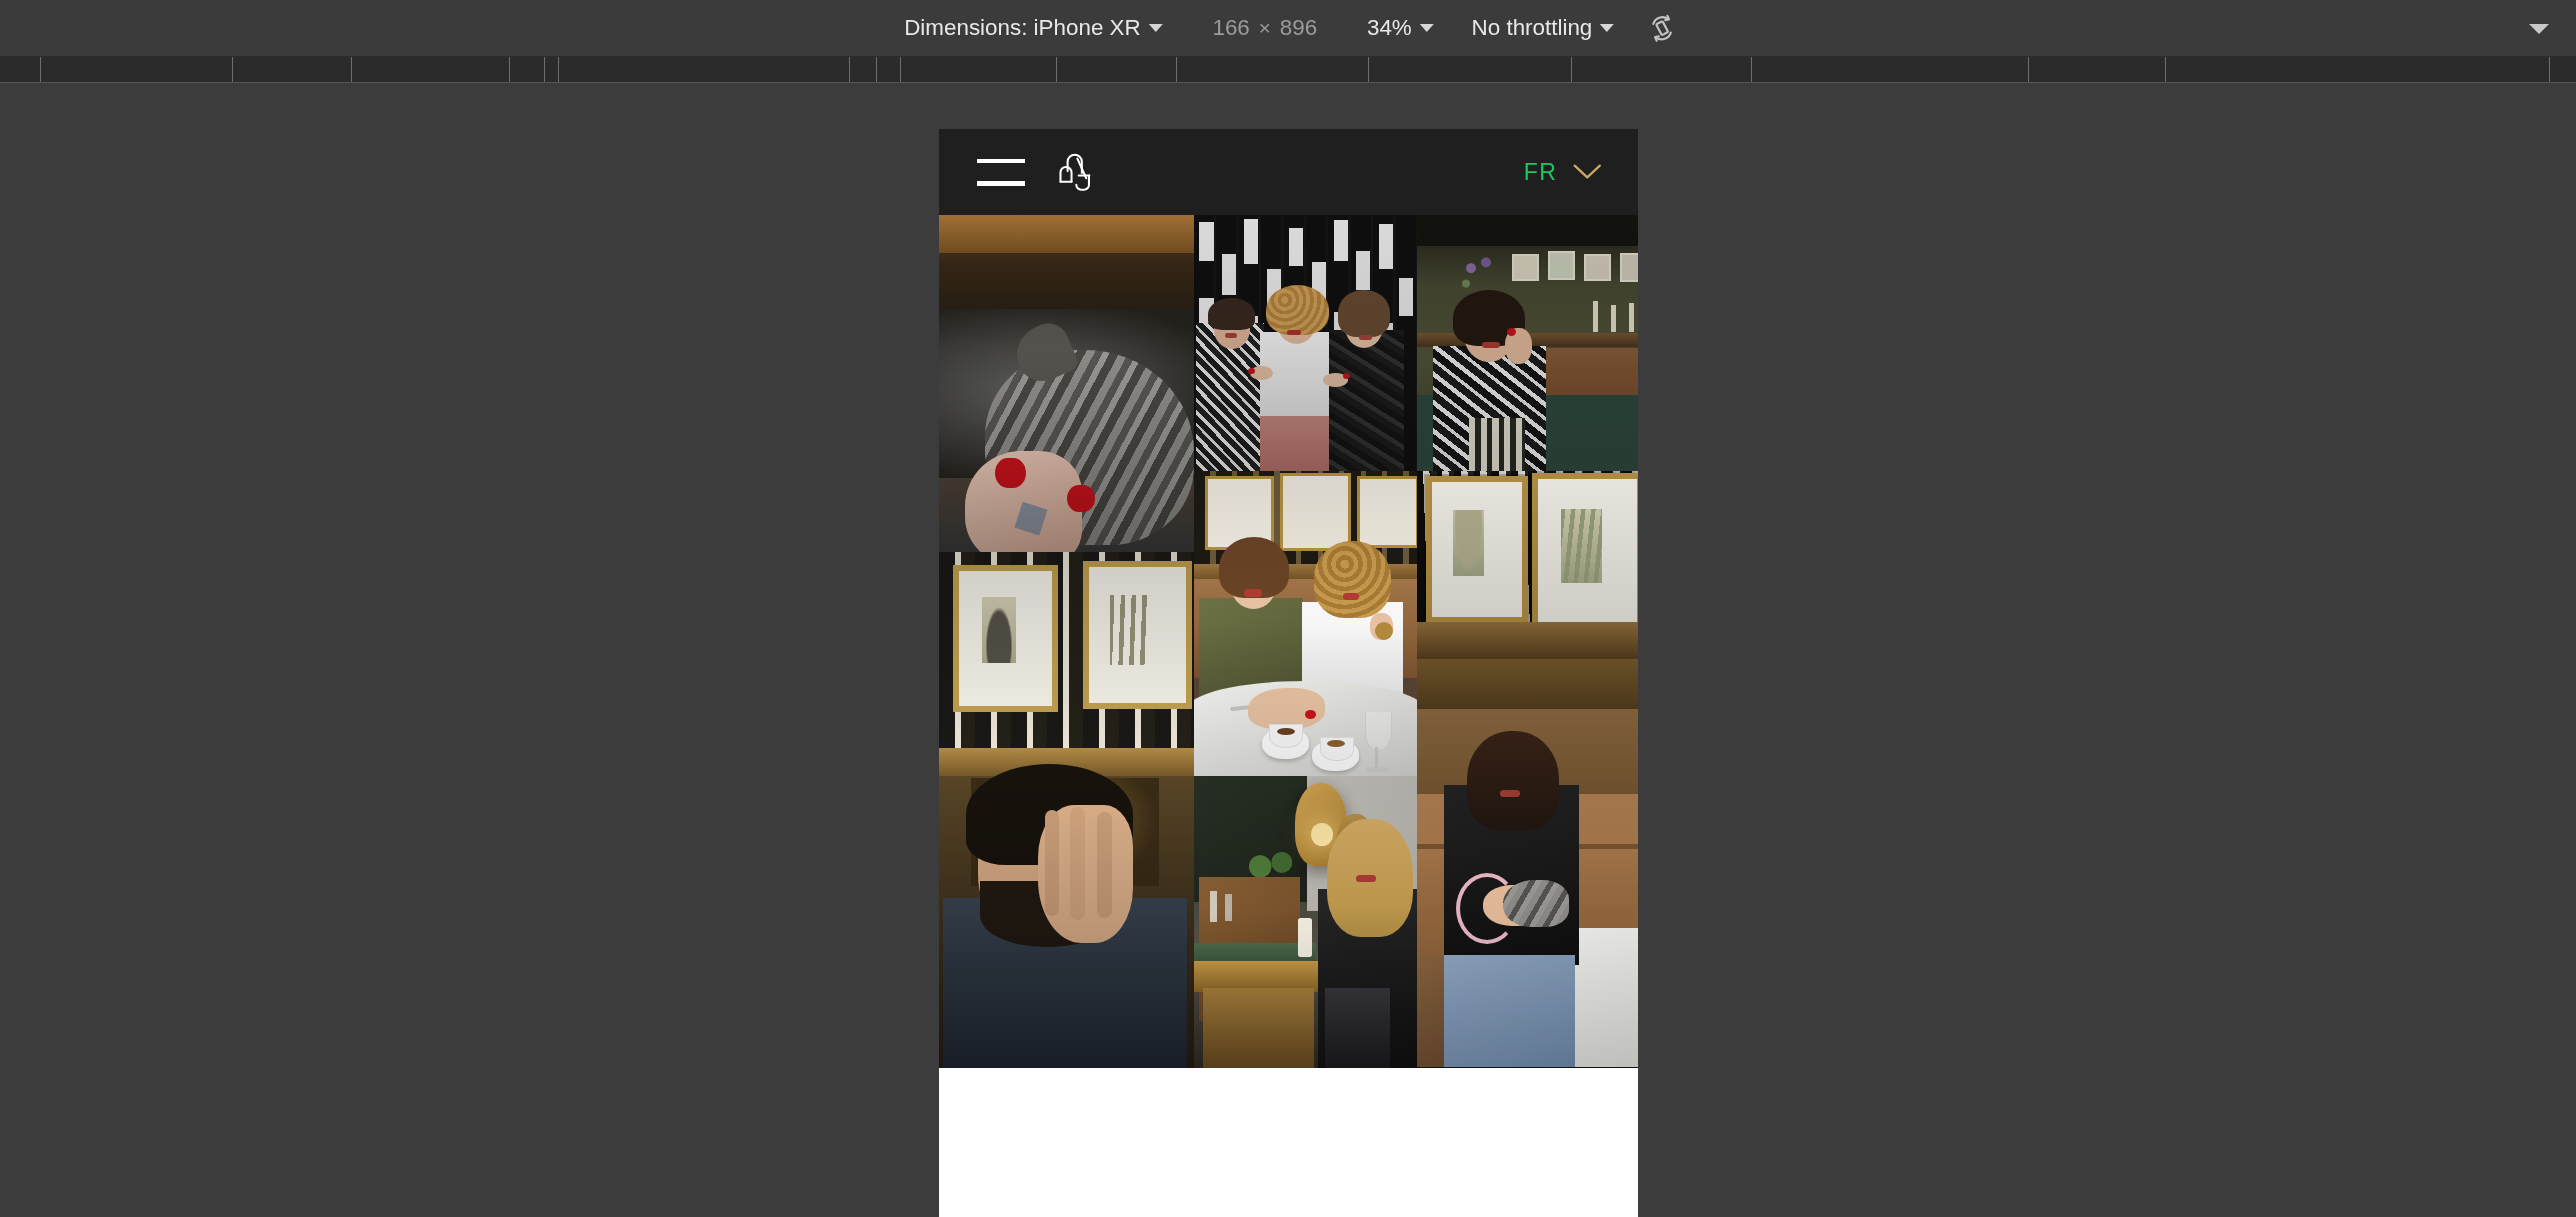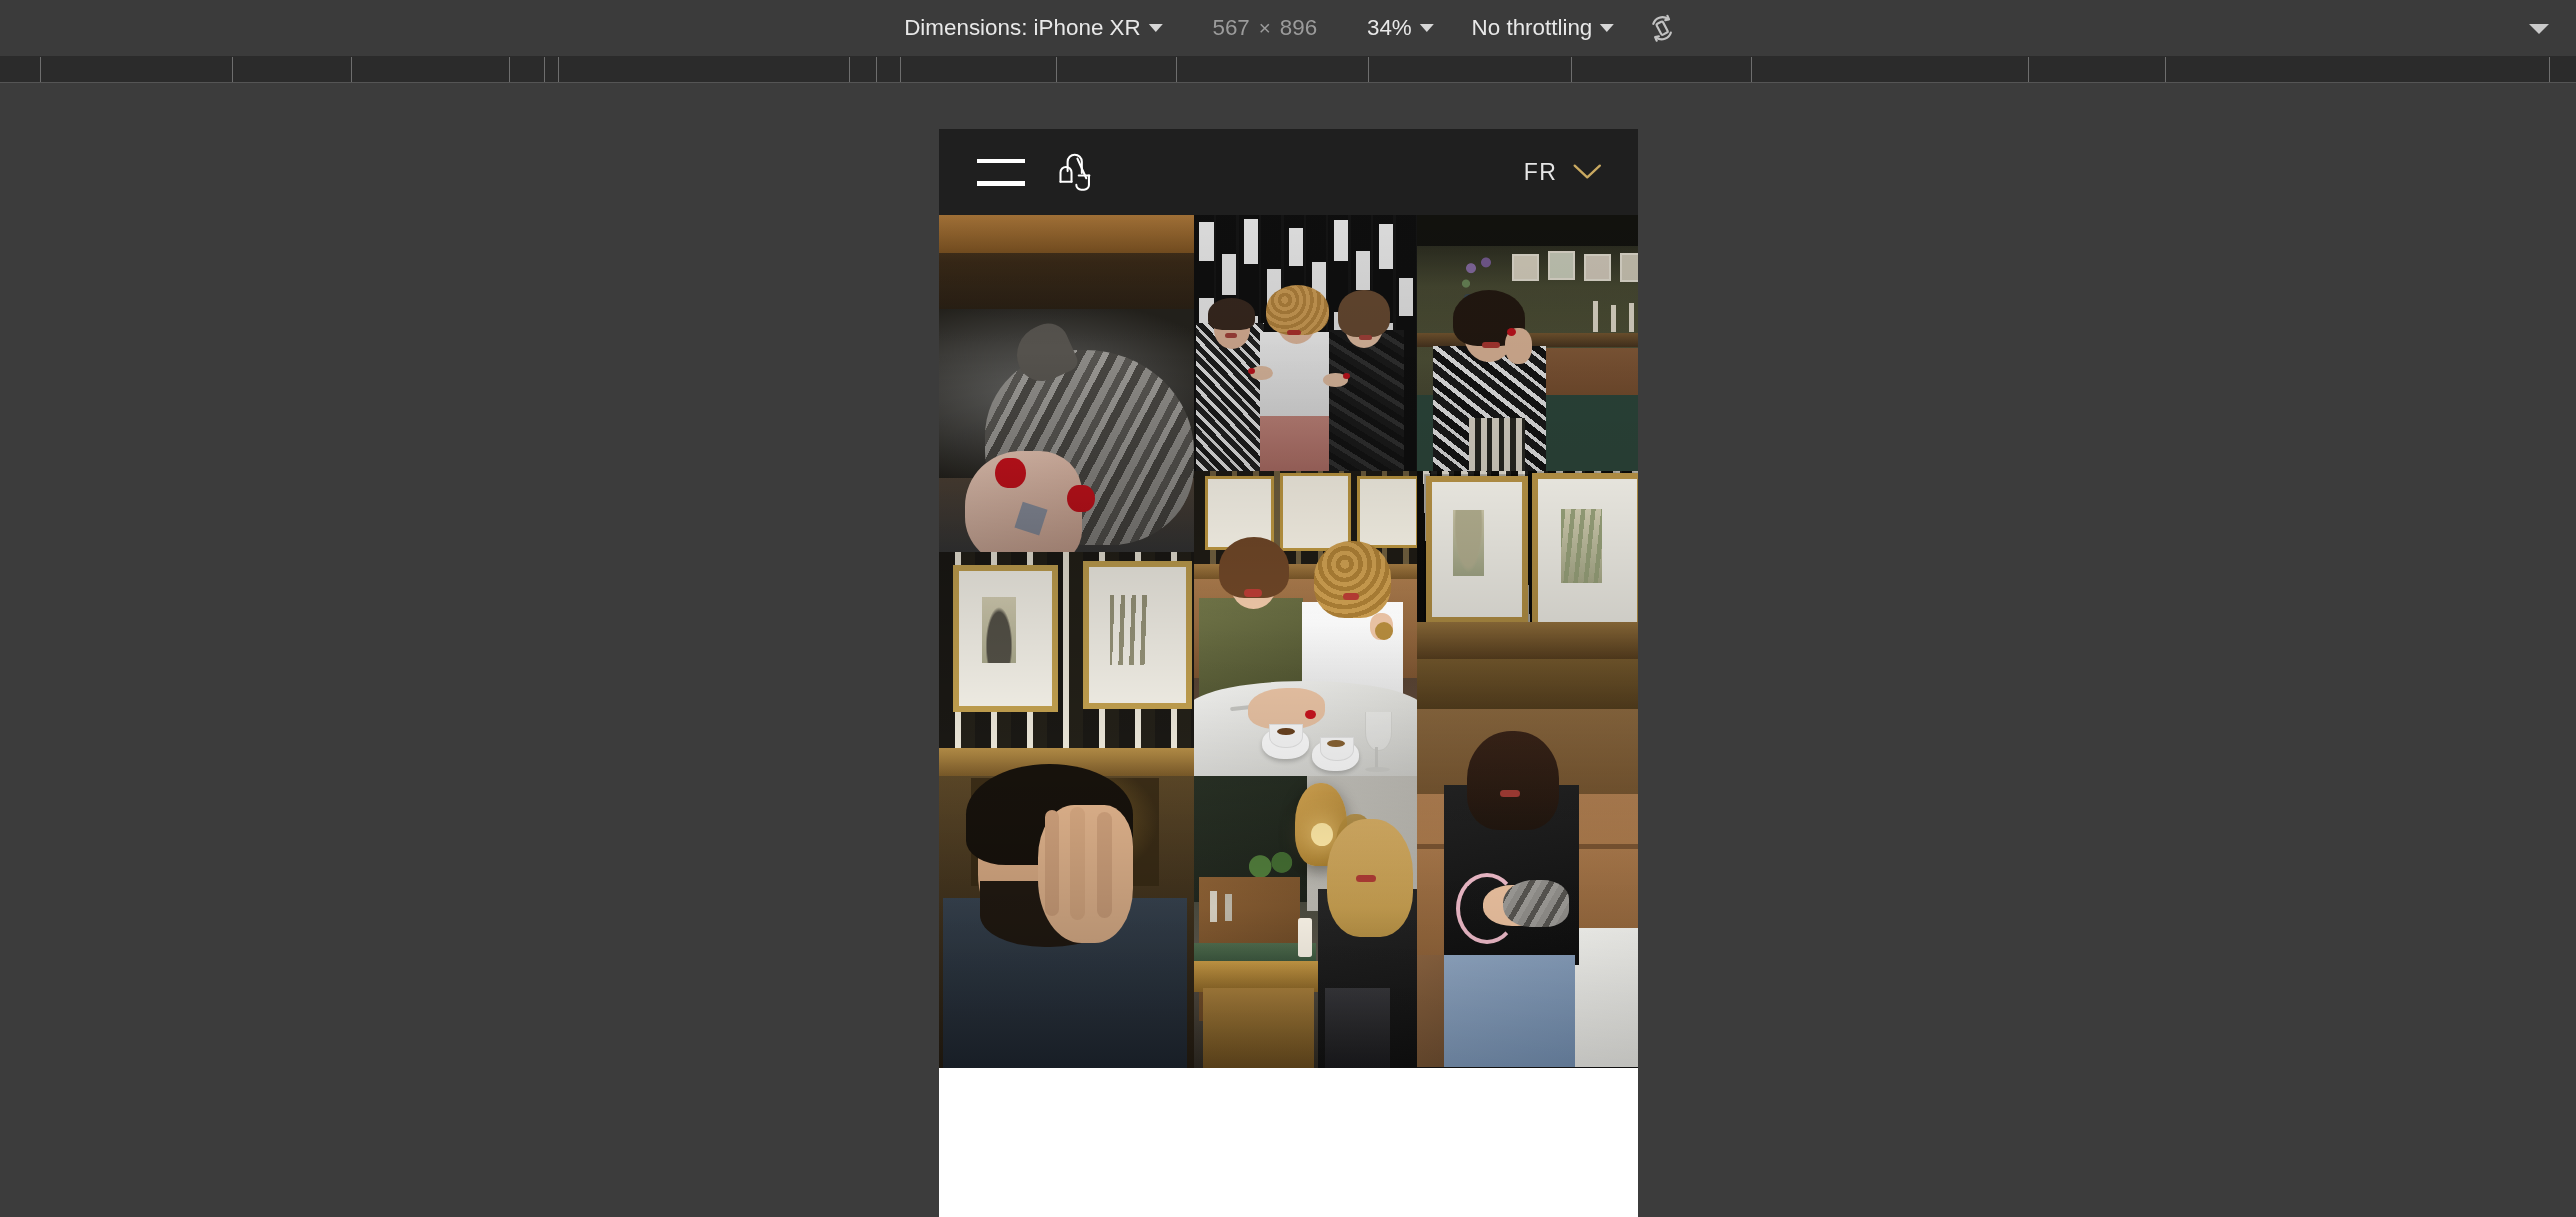--- a/index.html
+++ b/index.html
@@ -155,21 +155,21 @@
     justify-content: center;
   }
   .lang-select {
     margin-left: auto;
     display: flex;
     align-items: center;
     gap: 14.4px;
     cursor: pointer;
   }
   .lang-code {
-    color: #e5e5e5;
+    color: #22c55e;
     font-size: 23px;
     letter-spacing: 1.3px;
     font-weight: 500;
   }
 
   
   .hero {
     position: relative;
     height: 150px;
     background: #ffffff;
@@ -227,21 +227,21 @@
     <div class="toolbar-center">
 
       <div class="tb-item">
         <span>Dimensions: iPhone XR</span>
         <span class="tb-caret"></span>
       </div>
 
       <div class="tb-gap-lg"></div>
 
       <div class="tb-item dim">
-        <span>567</span>
+        <span>166</span>
       </div>
 
       <span class="tb-x">×</span>
 
       <div class="tb-item dim">
         <span>896</span>
       </div>
 
       <div class="tb-gap-lg"></div>
 

